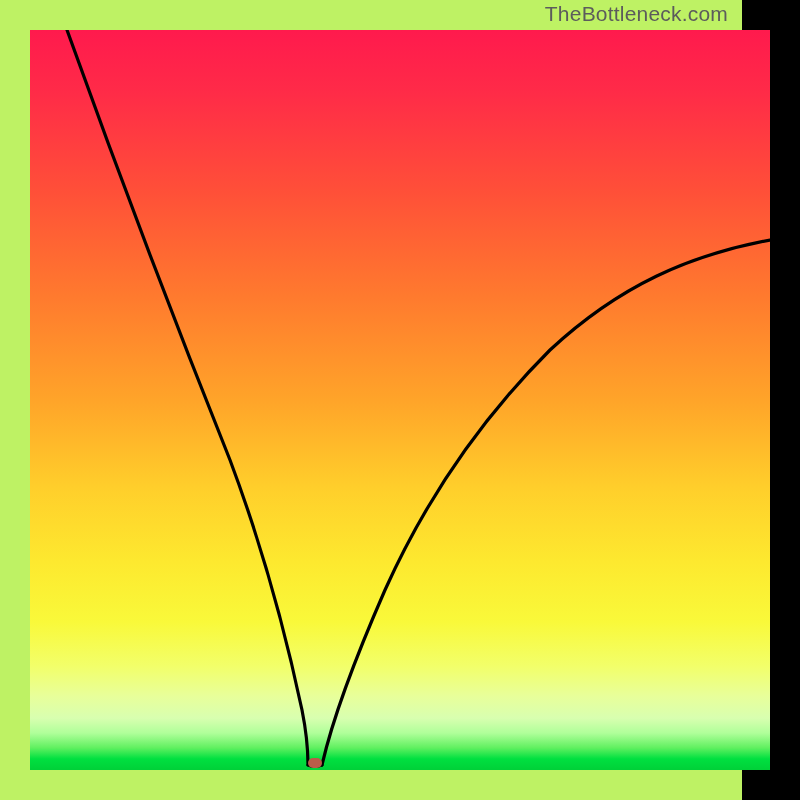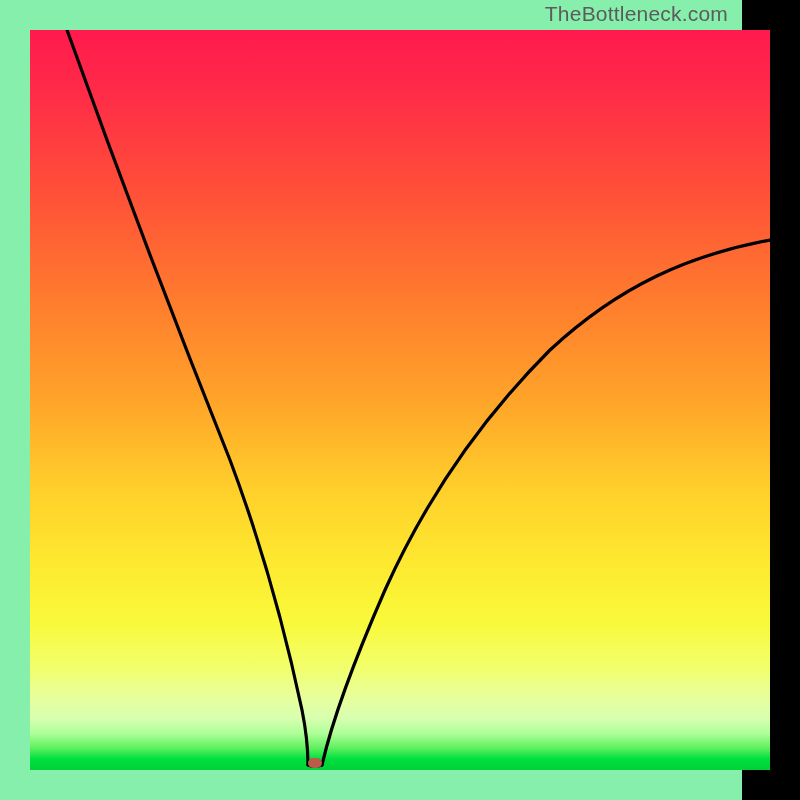--- a/index.html
+++ b/index.html
@@ -10,21 +10,21 @@
     overflow: hidden;
     background: #000000;
     font-family: Arial, Helvetica, sans-serif;
   }
   .frame {
     position: absolute;
     left: 0;
     top: 0;
     width: 742px;
     height: 800px;
-    background: #86efac;
+    background: #bef264;
     text-align: center;
   }
   .watermark {
     position: absolute;
     top: 2px;
     right: 14px;
     font-size: 21px;
     font-weight: 400;
     color: #5c5c5c;
     letter-spacing: 0.2px;

